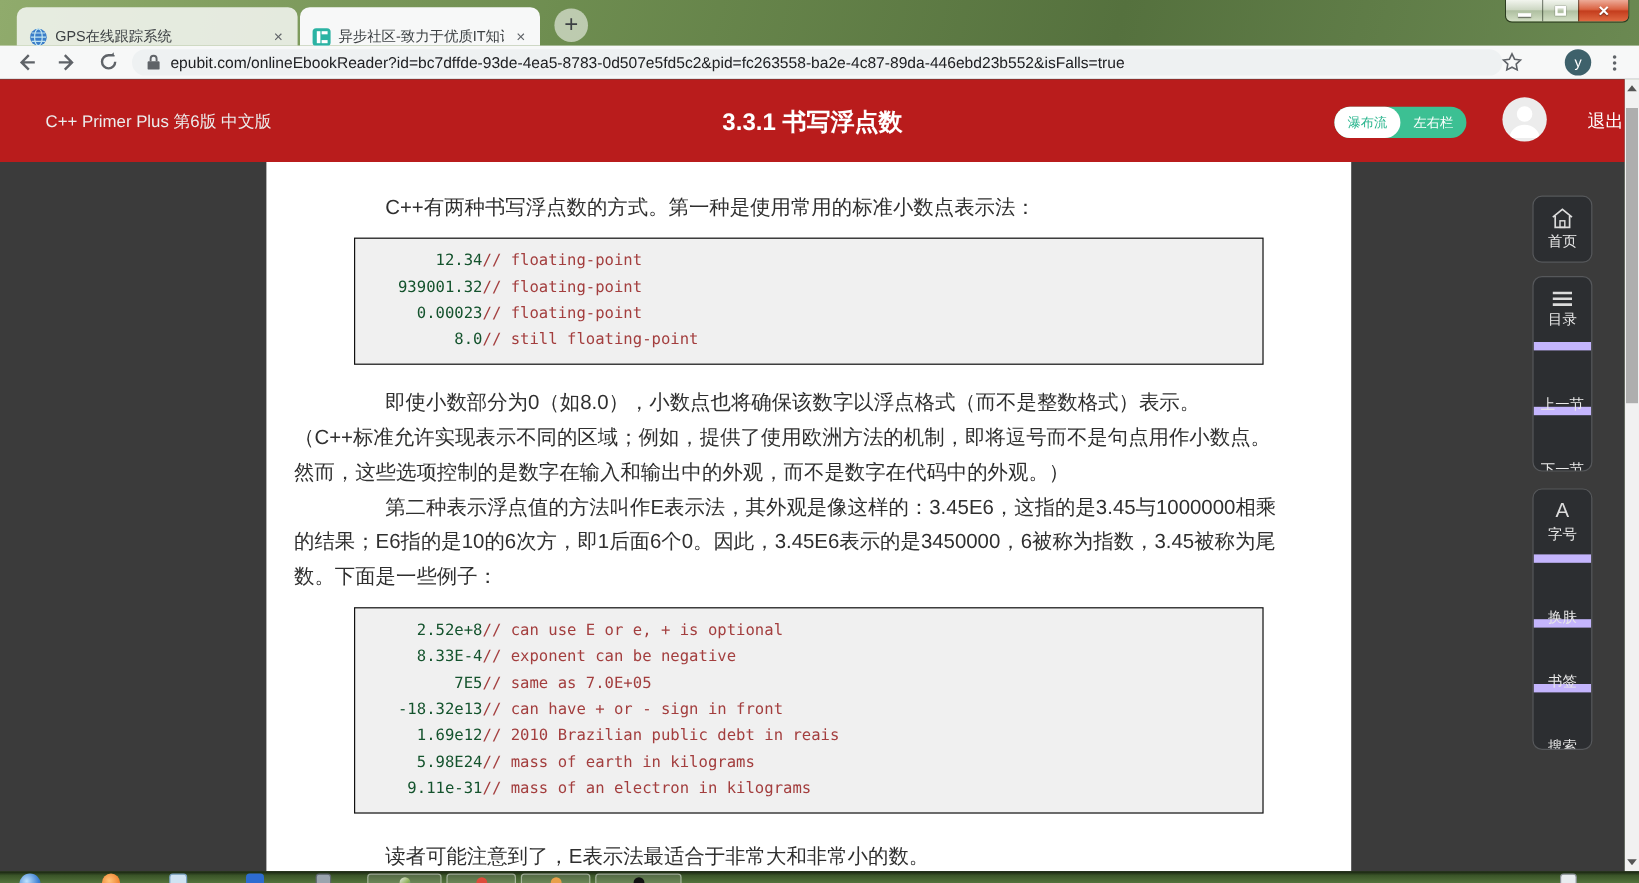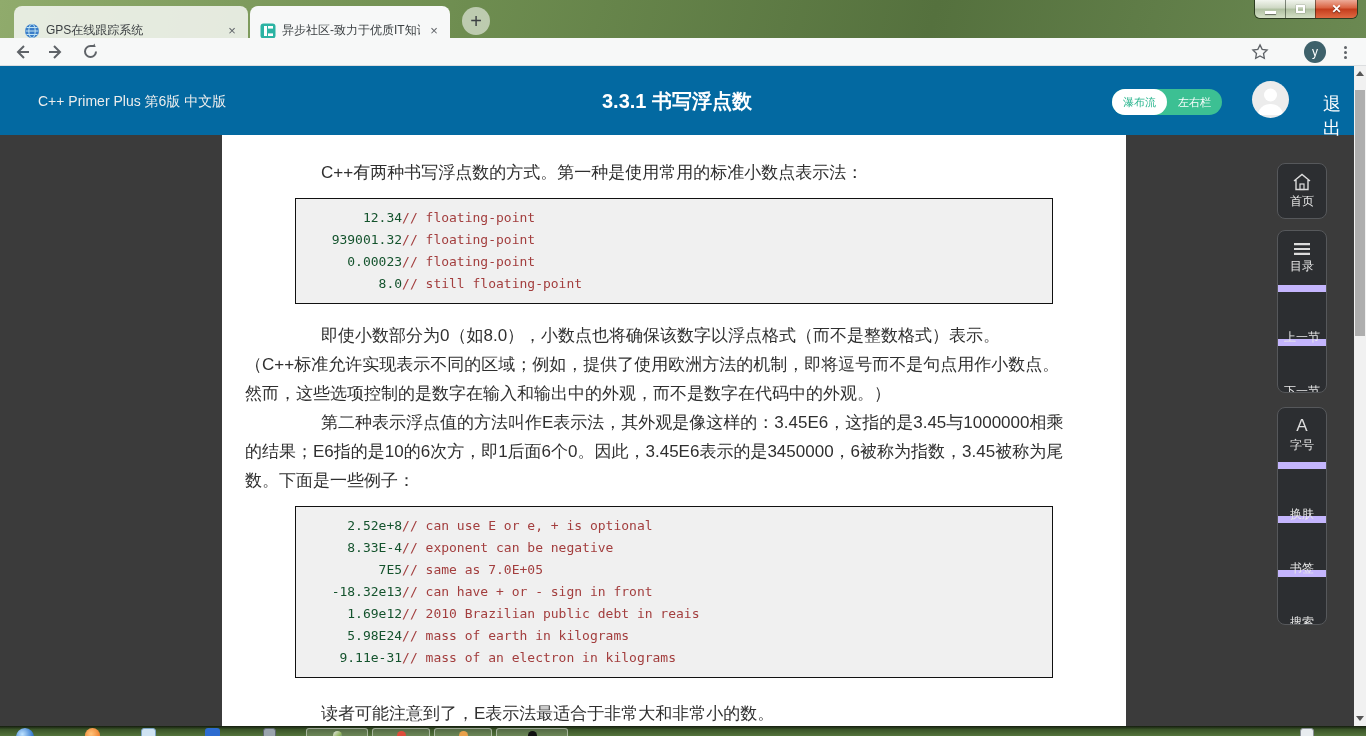--- a/index.html
+++ b/index.html
@@ -41,31 +41,31 @@
   .omni-url { font-size:13px; color:#202124; white-space:nowrap; overflow:hidden; margin-left:8px; }
   .star-ic { position:absolute; right:96px; top:4px; width:20px; height:20px; color:#5f6368; }
   .profile-chip { position:absolute; right:40px; top:3px; width:22px; height:22px; border-radius:50%;
                   background:#3e616b; color:#fff; font-size:12px; display:flex; align-items:center; justify-content:center; }
   .menu-dots { position:absolute; right:12px; top:4px; width:18px; height:20px; display:flex; flex-direction:column;
                align-items:center; justify-content:center; gap:2px; }
   .menu-dots i { width:3px; height:3px; border-radius:50%; background:#5f6368; }
 
   
   .reader { position:absolute; top:66px; left:0; width:1354px; height:660px; background:#3b3b3b; overflow:hidden; }
-  .reader-header { position:absolute; top:0; left:0; width:100%; height:69px; background:#0369a1; }
+  .reader-header { position:absolute; top:0; left:0; width:100%; height:69px; background:#b91c1c; }
   .book-title { position:absolute; left:38px; top:27px; font-size:14px; color:#eceded; }
   .section-title { position:absolute; left:0; top:22px; width:100%; text-align:center;
                    font-size:20px; font-weight:600; color:#ffffff; }
   .layout-toggle { position:absolute; left:1112px; top:23px; width:110px; height:26px; border-radius:13px;
                    background:#3cc093; display:flex; }
   .toggle-seg { flex:1; display:flex; align-items:center; justify-content:center; font-size:11px; color:#fff; }
   .toggle-seg.selected { background:#ffffff; border-radius:13px; color:#2ab58e; }
   .header-avatar { position:absolute; left:1252px; top:15px; width:37px; height:37px; border-radius:50%;
                    background:#ececec; overflow:hidden; }
-  .logout { position:absolute; left:1323px; top:26px; font-size:18px; color:#fff; }
+  .logout { position:absolute; left:1323px; top:26px; font-size:15px; color:#fff; }
 
   
   .content { position:absolute; left:222px; top:69px; width:904px; height:591px; background:#ffffff;
              padding:0 60px 0 23px; overflow:hidden; }
   .content p { font-size:17px; line-height:29px; color:#2f2f2f; text-indent:76px; }
   .p1 { margin-top:23px; }
   .p2 { margin-top:17px; }
   .p3 { margin-top:0; }
   .p4 { margin-top:21px; }
   .codeblock { margin-left:50px; width:758px; background:#f0f0f0; border:1px solid #111;
@@ -152,20 +152,27 @@
       <svg width="18" height="18" viewBox="0 0 18 18">
           <path d="M7 3 L13 9 L7 15 M13 9 H2" stroke="#5f6368" stroke-width="2" fill="none"></path>
         </svg>
     </div>
     <div class="nav-ic">
       <svg width="17" height="17" viewBox="0 0 17 17">
           <path d="M14 8.5 A5.5 5.5 0 1 1 8.5 3 M8.5 3 h4 v-0.2 M8.5 3 l3.4 0" stroke="#5f6368" stroke-width="2" fill="none"></path>
           <path d="M12.8 0.5 v3.2 h-3.2 z" fill="#5f6368"></path>
         </svg>
     </div>
+    <div class="omnibox">
+      <svg width="12" height="14" viewBox="0 0 12 14">
+        <rect x="1" y="6" width="10" height="7" rx="1" fill="#5f6368"></rect>
+        <path d="M3.5 6 V4 a2.5 2.5 0 0 1 5 0 V6" stroke="#5f6368" stroke-width="1.6" fill="none"></path>
+      </svg>
+      <span class="omni-url">epubit.com/onlineEbookReader?id=bc7dffde-93de-4ea5-8783-0d507e5fd5c2&amp;pid=fc263558-ba2e-4c87-89da-446ebd23b552&amp;isFalls=true</span>
+    </div>
     <svg class="star-ic" viewBox="0 0 24 24">
       <path d="M12 3.5 l2.6 5.3 5.9 .8 -4.3 4.1 1 5.8 -5.2 -2.7 -5.2 2.7 1 -5.8 -4.3 -4.1 5.9 -.8 z" fill="none" stroke="#5f6368" stroke-width="1.6"></path>
     </svg>
     <div class="profile-chip">y</div>
     <div class="menu-dots">
         <i></i>
         <i></i>
         <i></i>
       </div>
   </div>

